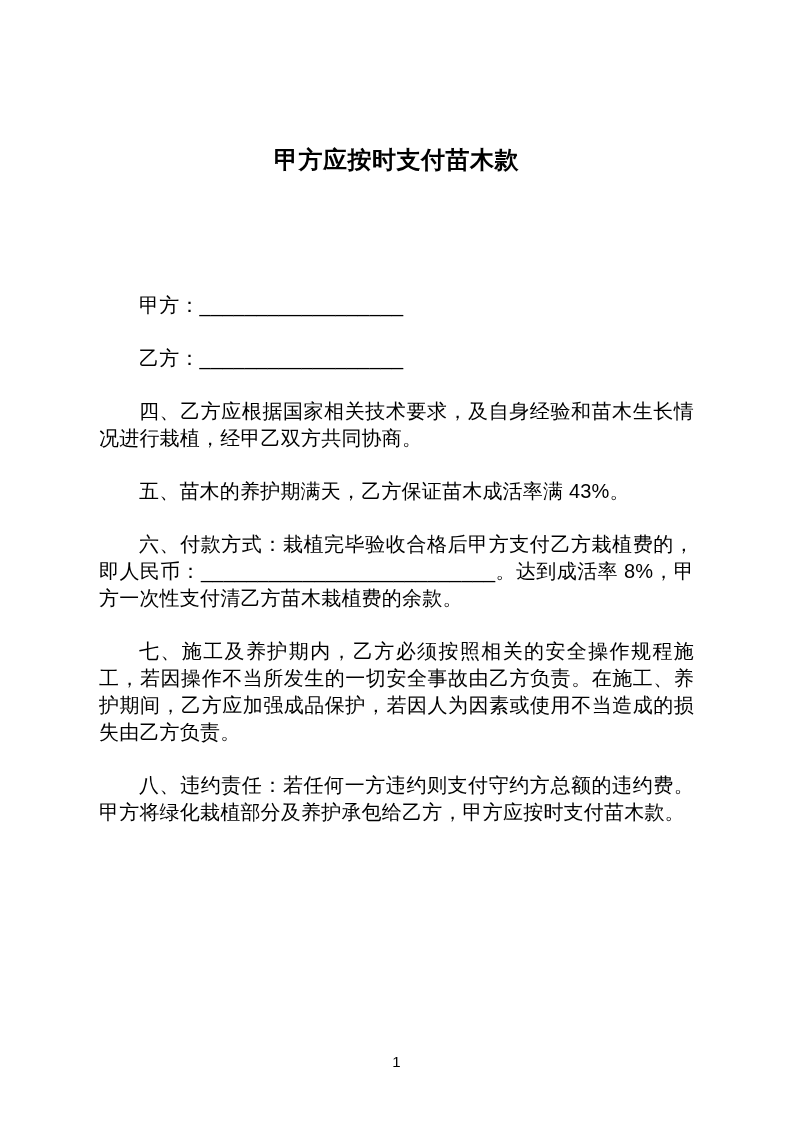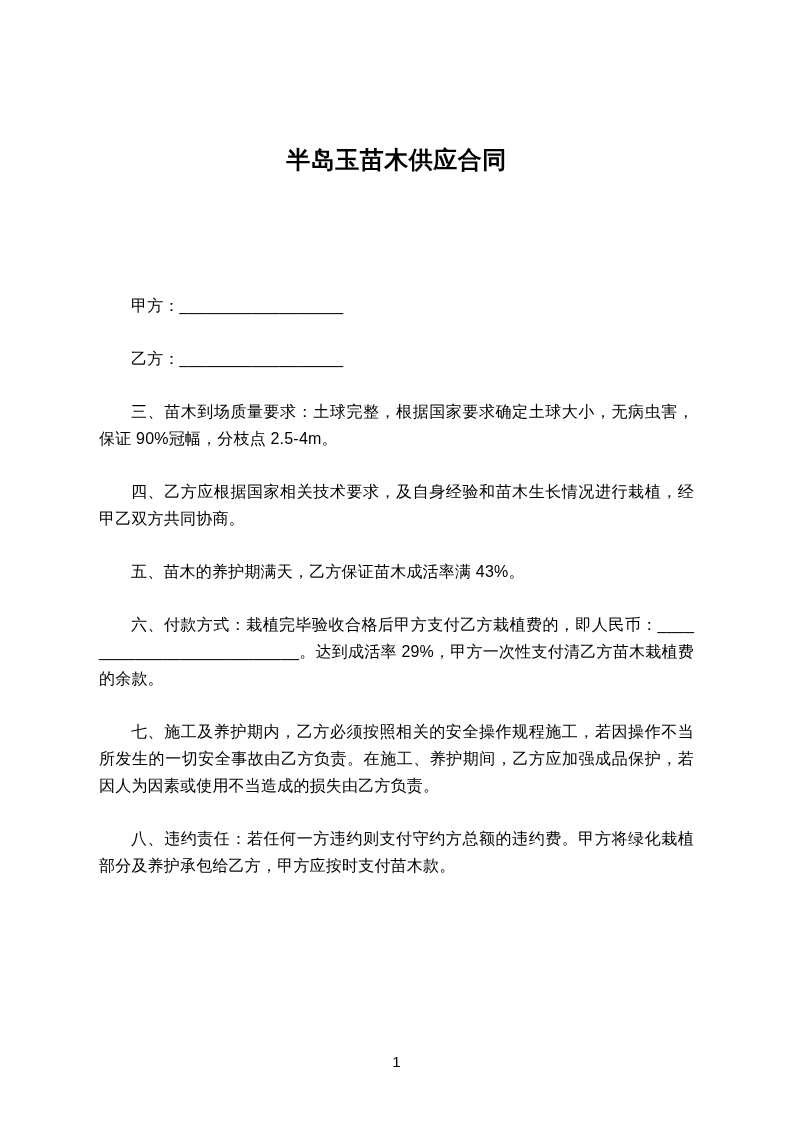--- a/index.html
+++ b/index.html
@@ -22,21 +22,21 @@
   .doc-title {
     margin-top: 143px;
     margin-bottom: 115px;
     font-size: 24px;
     line-height: 34px;
     font-weight: 700;
     text-align: center;
     letter-spacing: 0.5px;
   }
   .para {
-    font-size: 16px;
+    font-size: 20px;
     line-height: 27px;
     text-indent: 2em;
     text-align: justify;
     word-break: break-all;
     margin-bottom: 26px;
     letter-spacing: 0.2px;
   }
   .page-footer {
     position: absolute;
     top: 1052px;
@@ -46,36 +46,35 @@
     font-size: 15px;
     line-height: 20px;
   }
 </style>
 </head>
 <body>
 
 <div class="page">
   <div class="content">
 
-    <h1 class="doc-title">半岛玉苗木供应合同</h1>
+    <h1 class="doc-title">甲方应按时支付苗木款</h1>
 
     <p class="para">甲方：__________________</p>
 
     <p class="para">乙方：__________________</p>
 
 
 
 
-    <p class="para">三、苗木到场质量要求：土球完整，根据国家要求确定土球大小，无病虫害，保证 90%冠幅，分枝点 2.5-4m。</p>
 
     <p class="para">四、乙方应根据国家相关技术要求，及自身经验和苗木生长情况进行栽植，经甲乙双方共同协商。</p>
 
     <p class="para">五、苗木的养护期满天，乙方保证苗木成活率满 43%。</p>
 
-    <p class="para">六、付款方式：栽植完毕验收合格后甲方支付乙方栽植费的，即人民币：__________________________。达到成活率 29%，甲方一次性支付清乙方苗木栽植费的余款。</p>
+    <p class="para">六、付款方式：栽植完毕验收合格后甲方支付乙方栽植费的，即人民币：__________________________。达到成活率 8%，甲方一次性支付清乙方苗木栽植费的余款。</p>
 
     <p class="para">七、施工及养护期内，乙方必须按照相关的安全操作规程施工，若因操作不当所发生的一切安全事故由乙方负责。在施工、养护期间，乙方应加强成品保护，若因人为因素或使用不当造成的损失由乙方负责。</p>
 
     <p class="para">八、违约责任：若任何一方违约则支付守约方总额的违约费。甲方将绿化栽植部分及养护承包给乙方，甲方应按时支付苗木款。</p>
 
   </div>
 
   <div class="page-footer">1</div>
 </div>
 

